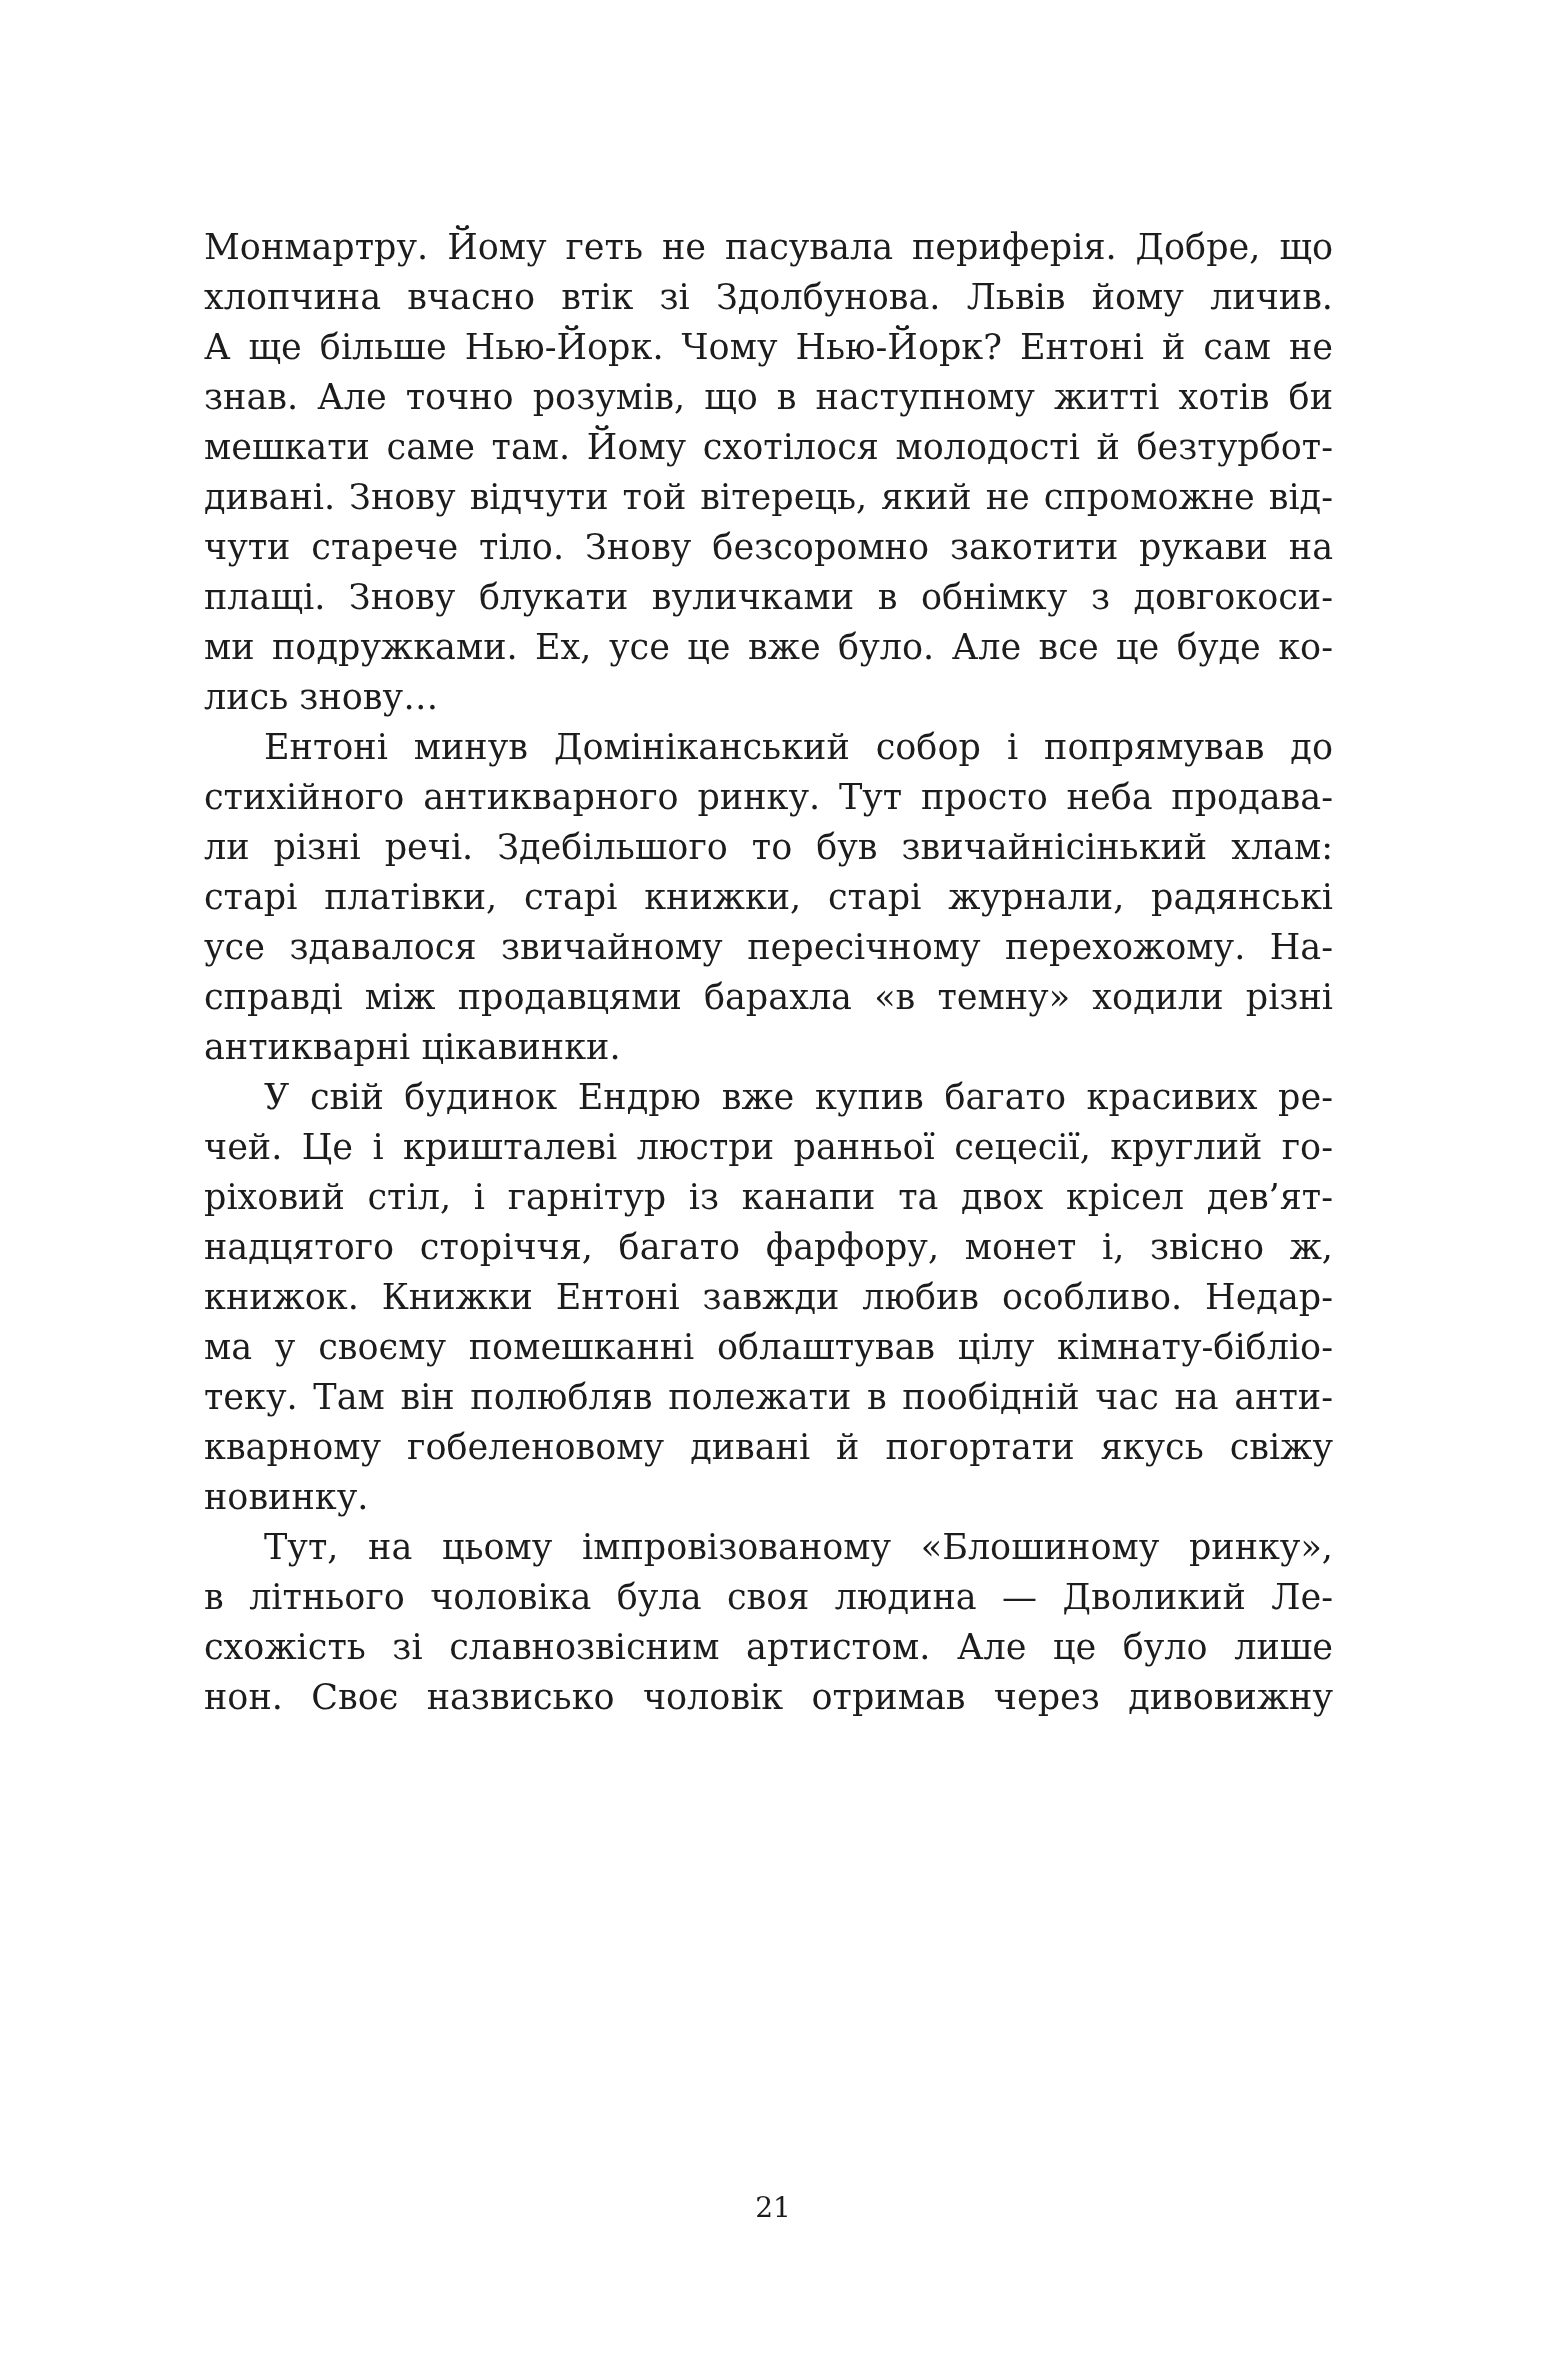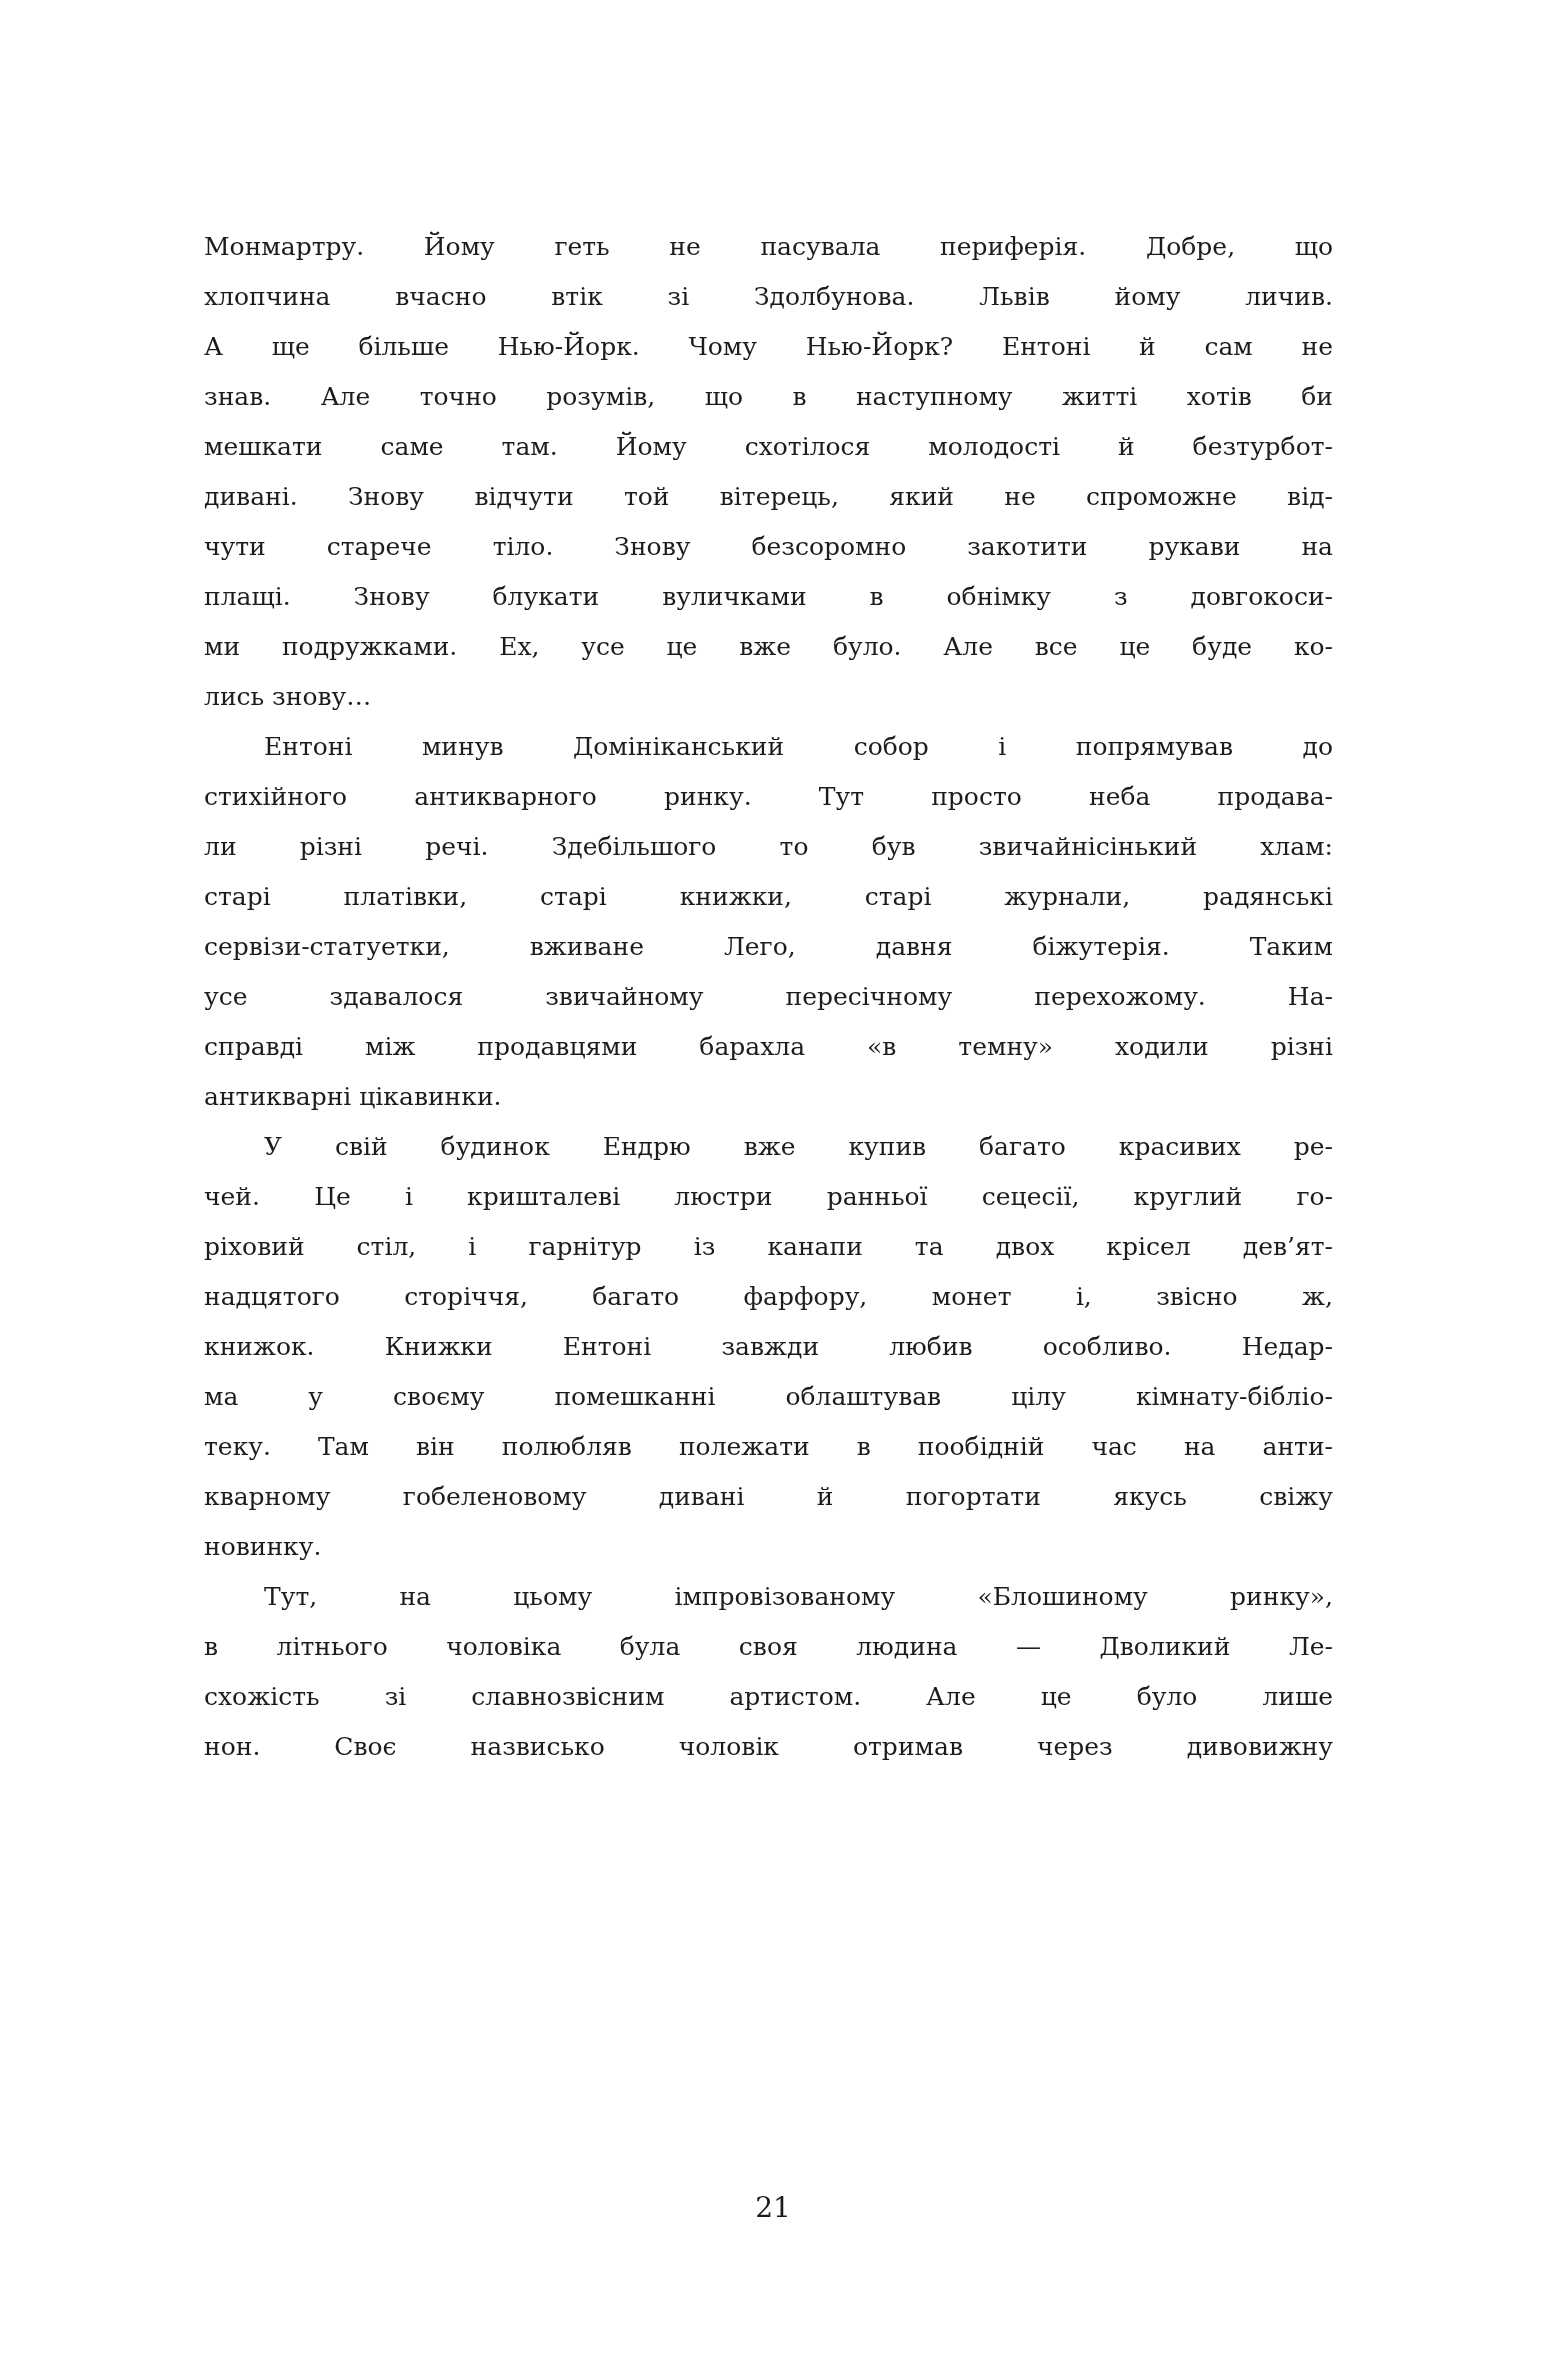--- a/index.html
+++ b/index.html
@@ -7,21 +7,21 @@
   .page {
     position: absolute; left: 0; top: 0; width: 1546px; height: 2377px;
     background: #ffffff;
   }
   .text-block {
     position: absolute;
     left: 204px;
     top: 222px;
     width: 1129px;
     font-family: "DejaVu Serif", "Liberation Serif", serif;
-    font-size: 25px;
+    font-size: 35px;
     line-height: 50px;
     color: #1c1c1c;
   }
   .line {
     display: block;
     white-space: nowrap;
     height: 50px;
     text-align: justify;
     text-align-last: justify;
     transform-origin: left center;
@@ -54,21 +54,20 @@
     <span class="line">дивані. Знову відчути той вітерець, який не спроможне від-</span>
     <span class="line">чути старече тіло. Знову безсоромно закотити рукави на</span>
     <span class="line">плащі. Знову блукати вуличками в обнімку з довгокоси-</span>
     <span class="line">ми подружками. Ех, усе це вже було. Але все це буде ко-</span>
     <span class="line last">лись знову…</span>
 
     <span class="line indent">Ентоні минув Домініканський собор і попрямував до</span>
     <span class="line">стихійного антикварного ринку. Тут просто неба продава-</span>
     <span class="line">ли різні речі. Здебільшого то був звичайнісінький хлам:</span>
     <span class="line">старі платівки, старі книжки, старі журнали, радянські</span>
-    <span class="line">сервізи-статуетки, вживане Лего, давня біжутерія. Таким</span>
     <span class="line">усе здавалося звичайному пересічному перехожому. На-</span>
     <span class="line">справді між продавцями барахла «в темну» ходили різні</span>
     <span class="line last">антикварні цікавинки.</span>
 
     <span class="line indent">У свій будинок Ендрю вже купив багато красивих ре-</span>
     <span class="line">чей. Це і кришталеві люстри ранньої сецесії, круглий го-</span>
     <span class="line">ріховий стіл, і гарнітур із канапи та двох крісел дев’ят-</span>
     <span class="line">надцятого сторіччя, багато фарфору, монет і, звісно ж,</span>
     <span class="line">книжок. Книжки Ентоні завжди любив особливо. Недар-</span>
     <span class="line">ма у своєму помешканні облаштував цілу кімнату-бібліо-</span>

